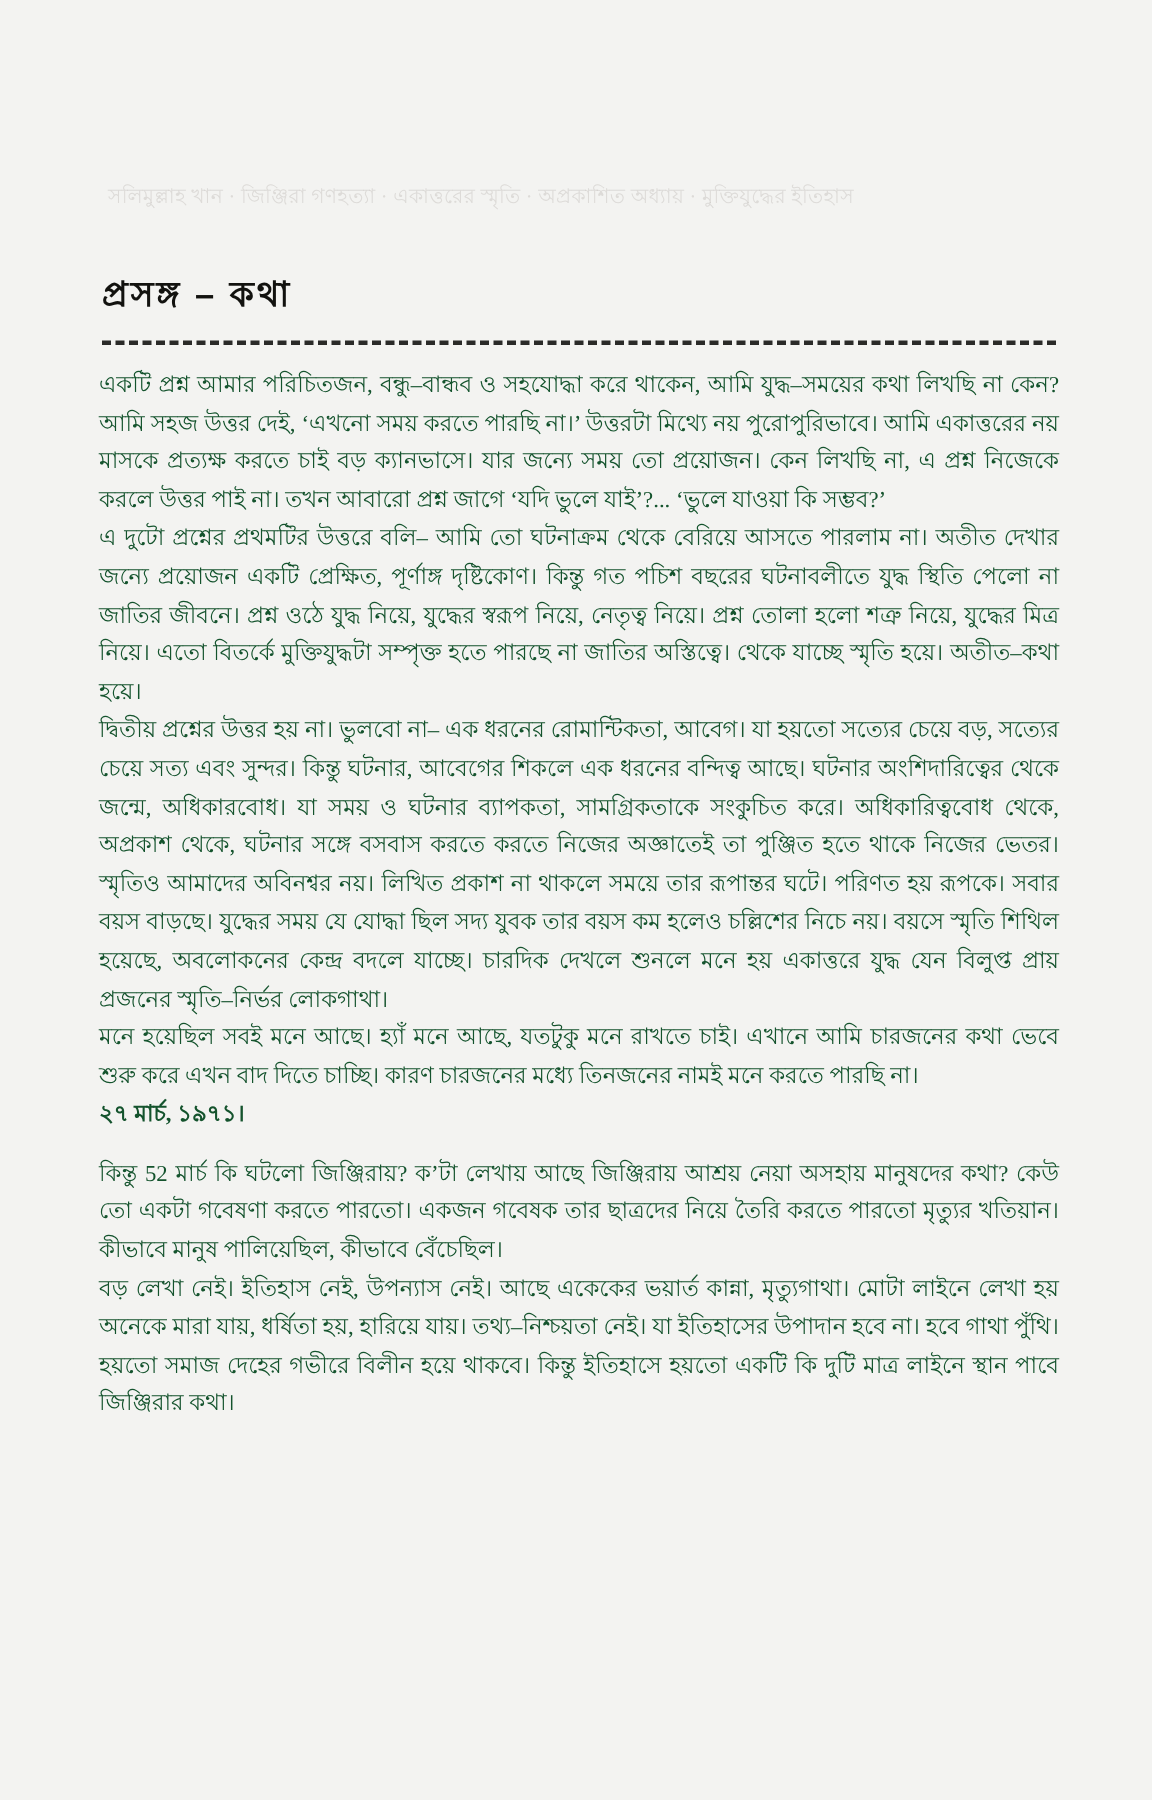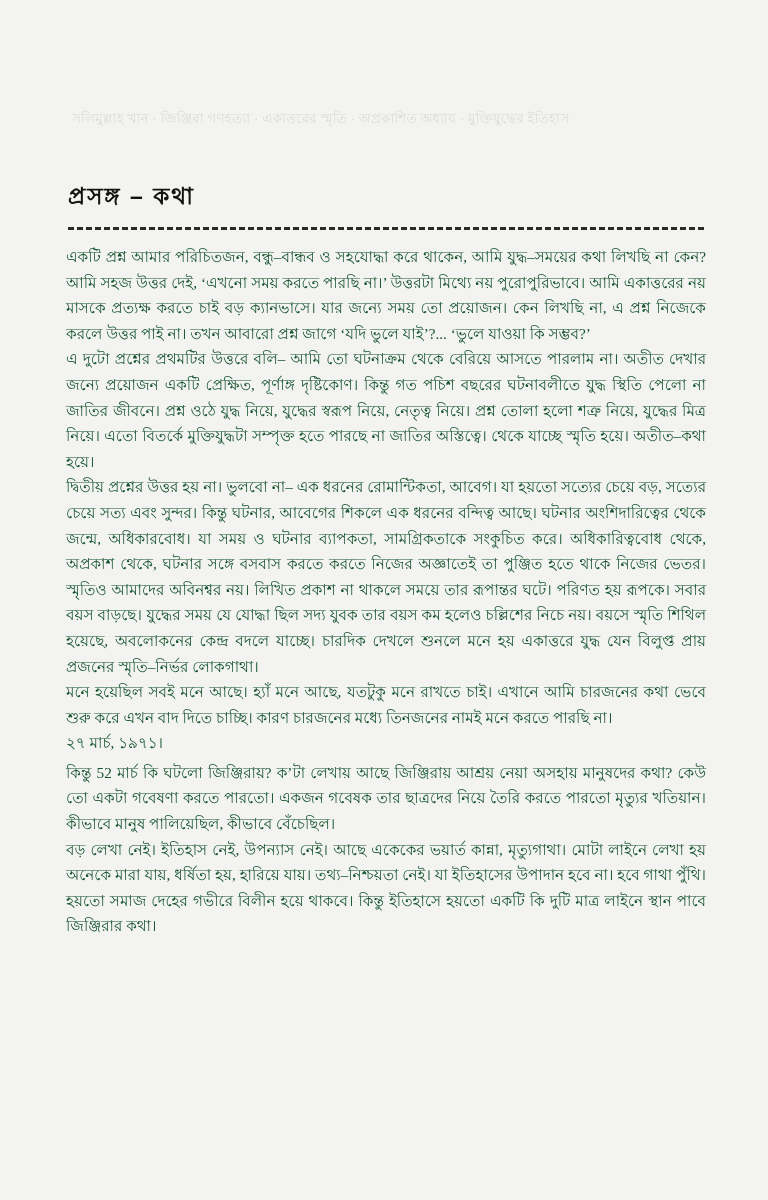--- a/index.html
+++ b/index.html
@@ -16,21 +16,21 @@
   .page {
     position: relative;
     width: 768px;
     height: 1200px;
     background: #f3f3f1;
     box-sizing: border-box;
   }
   
   .ghost {
     position: absolute;
-    top: 108px;
+    top: 120px;
     left: 72px;
     right: 60px;
     height: 70px;
     color: rgba(120, 110, 105, 0.18);
     font-size: 13.5px;
     line-height: 22px;
     letter-spacing: 0.2px;
     text-align: justify;
     filter: blur(0.4px);
     pointer-events: none;
@@ -65,21 +65,22 @@
   }
   .para {
     margin: 0;
     text-indent: 0;
   }
   .para + .para {
     margin-top: 0px;
   }
   .date-line {
     margin-top: 9px;
-    margin-bottom: 4px;
+    margin-bottom: 14px;
+    font-weight: bold;
   }
 </style>
 </head>
 <body>
 
 <div class="page">
 
   <div class="ghost">সলিমুল্লাহ খান · জিঞ্জিরা গণহত্যা · একাত্তরের স্মৃতি · অপ্রকাশিত অধ্যায় · মুক্তিযুদ্ধের ইতিহাস</div>
 
   <div class="content">

